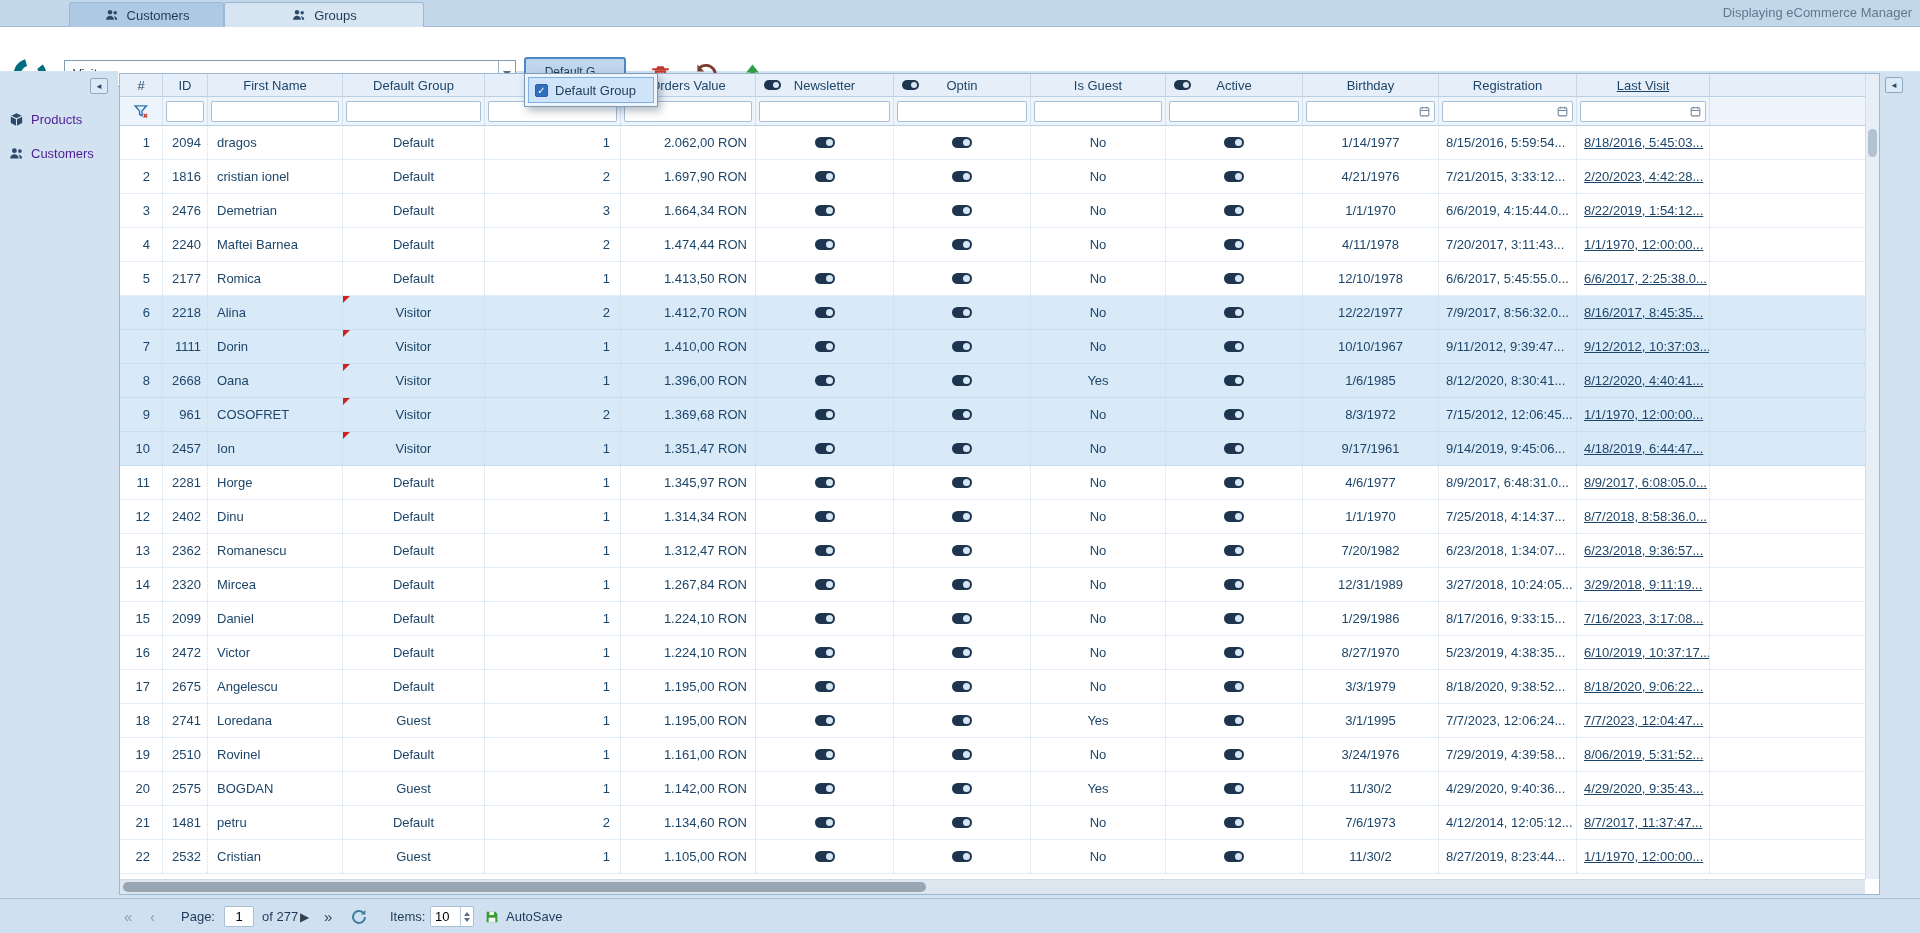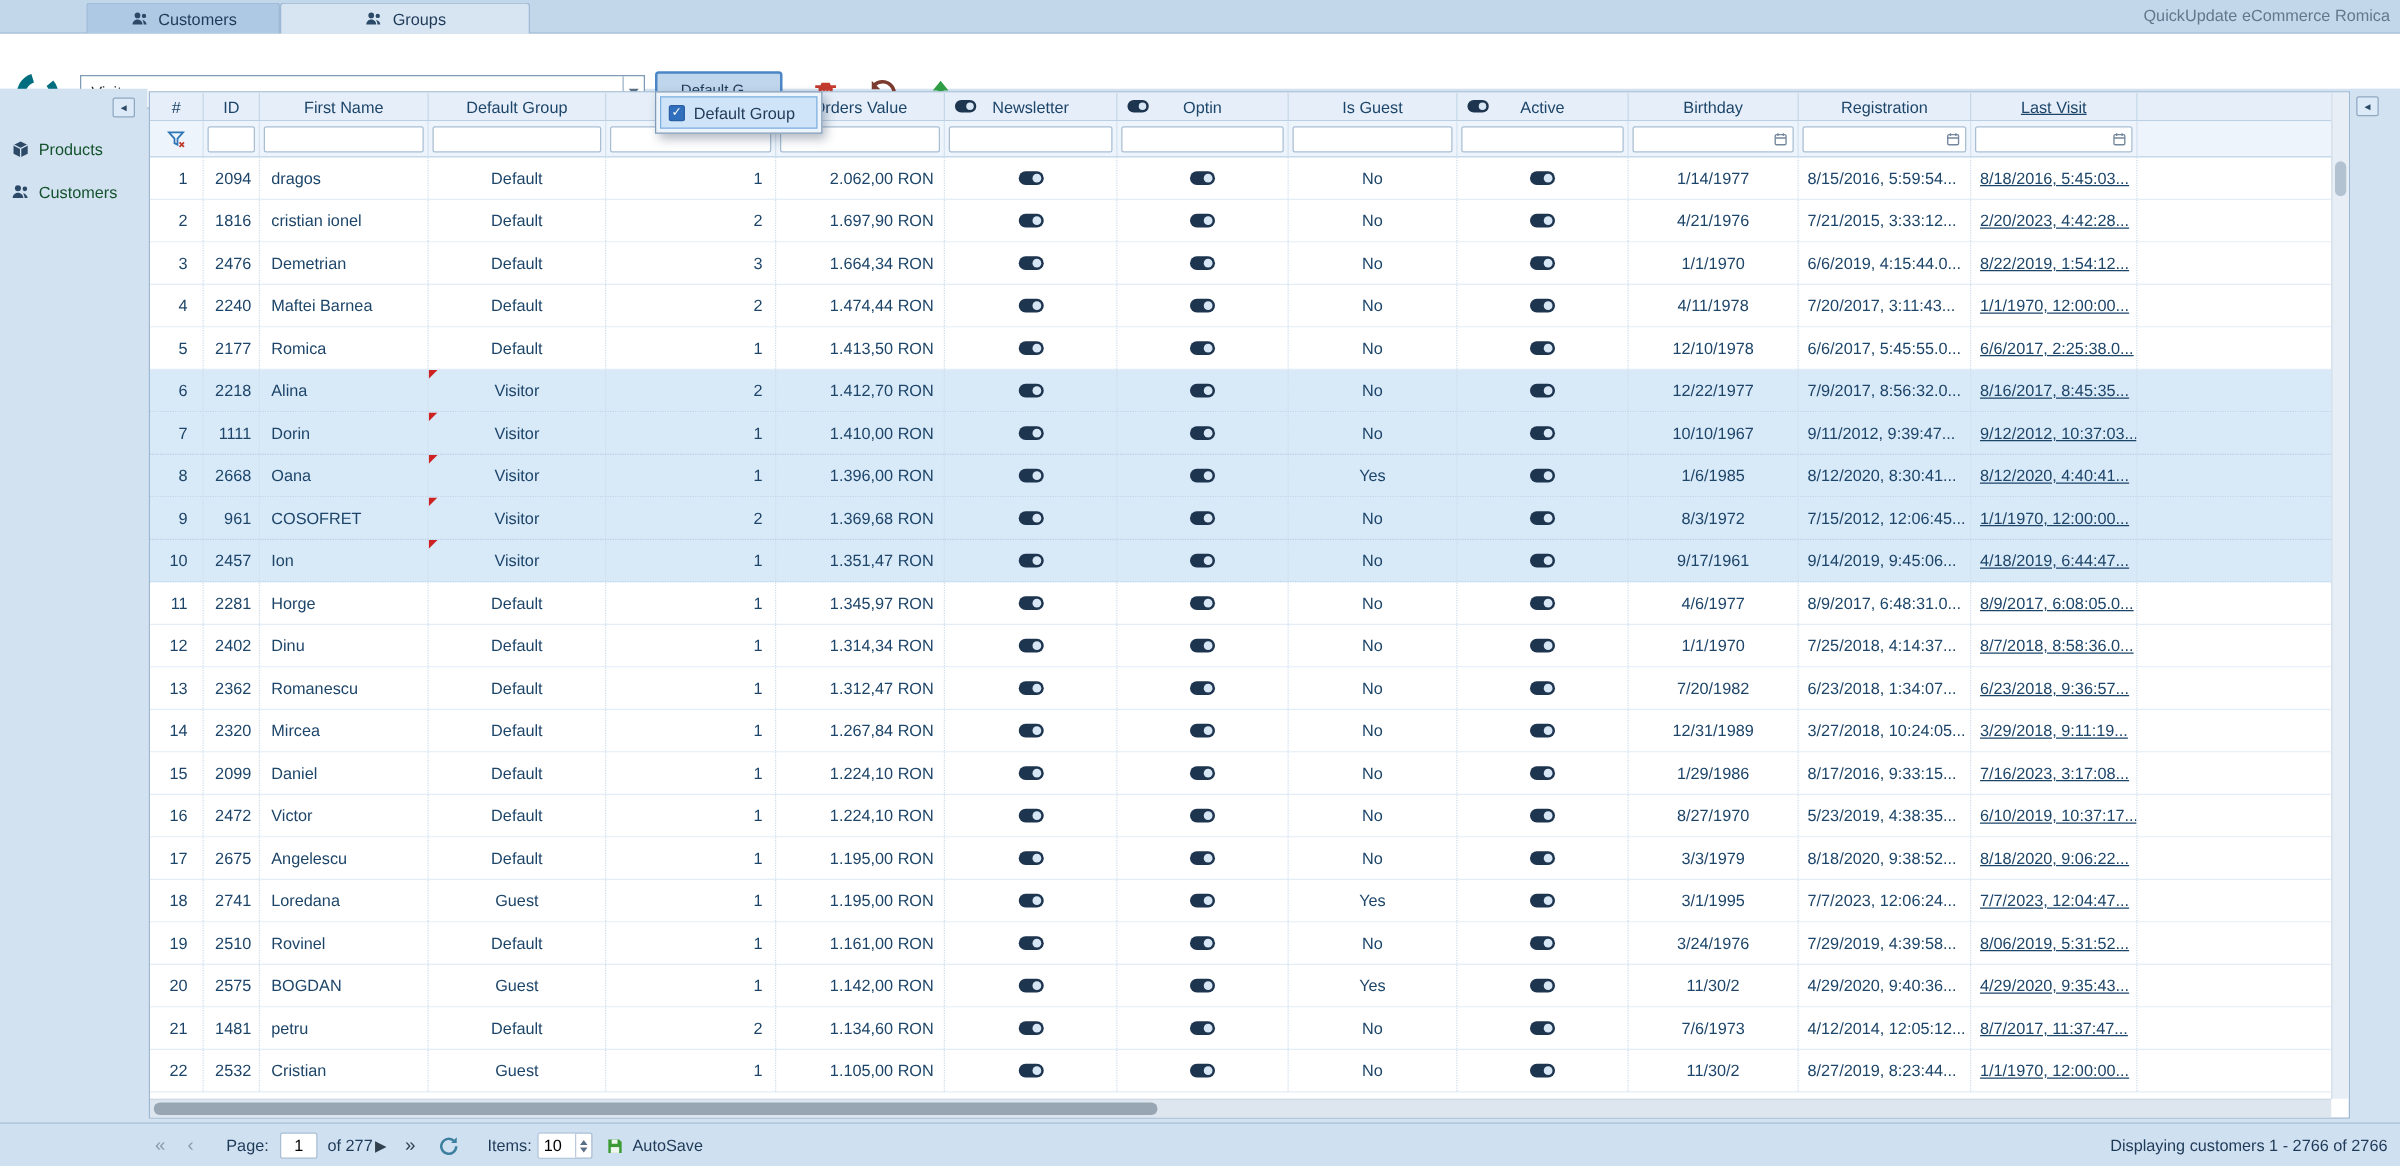--- a/index.html
+++ b/index.html
@@ -30,21 +30,21 @@
 
   
   .dropdown{position:absolute;left:524px;top:73px;width:134px;background:#eef4fb;border:1px solid #7f9ab5;box-shadow:3px 4px 8px rgba(40,60,90,.35);z-index:60;padding:3px;}
   .dropdown-item{height:26px;display:flex;align-items:center;gap:7px;background:#cfe4f8;border:1px solid #7fb0e0;padding:0 6px;font-size:13px;color:#1f3a57;cursor:default;}
   .checkbox{width:13px;height:13px;background:#2f6fbd;border:1px solid #2a5fa5;border-radius:2px;color:#fff;font-size:10px;line-height:12px;text-align:center;flex:0 0 auto;}
 
   
   .sidebar{position:absolute;left:0;top:71px;bottom:38px;width:118px;background:#d3e2f1;}
   .collapse-btn{position:absolute;width:18px;height:16px;background:#dceaf8;border:1px solid #8fa8c2;border-radius:2px;font-size:8px;color:#2c4a68;display:flex;align-items:center;justify-content:center;cursor:default;}
   .side-collapse{left:90px;top:7px;}
-  .side-item{position:absolute;left:8px;display:flex;align-items:center;gap:6px;font-size:13px;color:#14532d;cursor:default;}
+  .side-item{position:absolute;left:8px;display:flex;align-items:center;gap:6px;font-size:13px;color:#4c1d95;cursor:default;}
   .side-item .sicon{width:17px;height:17px;}
   .si-products{top:40px;}
   .si-customers{top:74px;}
 
   
   .right-strip{position:absolute;right:0;top:71px;bottom:38px;width:40px;background:#d3e2f1;}
   .right-collapse{left:5px;top:6px;}
 
   
   .grid{position:absolute;left:119px;top:73px;right:40px;bottom:38px;background:#fff;border:1px solid #9db8d2;overflow:hidden;}
@@ -132,21 +132,21 @@
       <span class="ticon">
         <svg viewBox="0 0 24 24" width="16" height="16" fill="#2c4a68">
             <circle cx="9" cy="8" r="3.4"></circle>
             <path d="M3 19c0-3.3 2.7-6 6-6s6 2.7 6 6z"></path>
             <circle cx="16.8" cy="8.6" r="2.6"></circle>
             <path d="M14.6 13.5c3 .4 5.3 2.8 5.3 5.5h-3.4c0-2.1-.7-4-1.9-5.5z"></path>
           </svg>
       </span>
       <span>Groups</span>
     </div>
-    <div class="app-title">QuickUpdate eCommerce Romica</div>
+    <div class="app-title">Displaying eCommerce Manager</div>
   </div>
 
   <div class="toolbar">
     <div class="logo">
       <svg viewBox="0 0 40 40" width="40" height="40">
         <circle cx="20" cy="19" r="13" fill="none" stroke="#006e7e" stroke-width="7" stroke-dasharray="66 16" transform="rotate(-40 20 19)"></circle>
         <path d="M27 26 L34 33" stroke="#0b3b46" stroke-width="6" stroke-linecap="round"></path>
       </svg>
     </div>
     <div class="logo-caret">▾</div>
@@ -823,16 +823,15 @@
         </div>
     </div>
     <div class="sb autosave">
       <svg viewBox="0 0 24 24" width="16" height="16">
           <path d="M4 4h13l3 3v13H4z" fill="#3d9b35"></path>
           <rect x="8" y="4" width="7" height="5" fill="#eef6ee"></rect>
           <rect x="7" y="13" width="10" height="7" fill="#eef6ee"></rect>
         </svg>
       <span>AutoSave</span>
     </div>
-    <div class="sb status-right">Displaying customers 1 - 2766 of 2766</div>
   </div>
 
 </div>
 
 </body></html>

